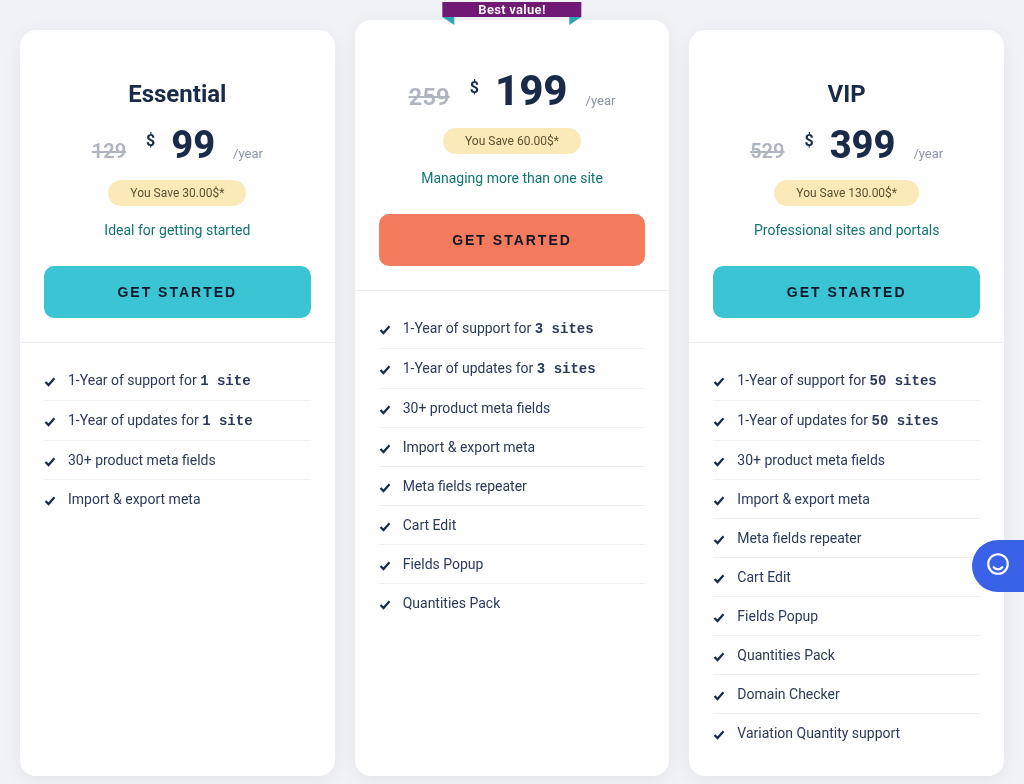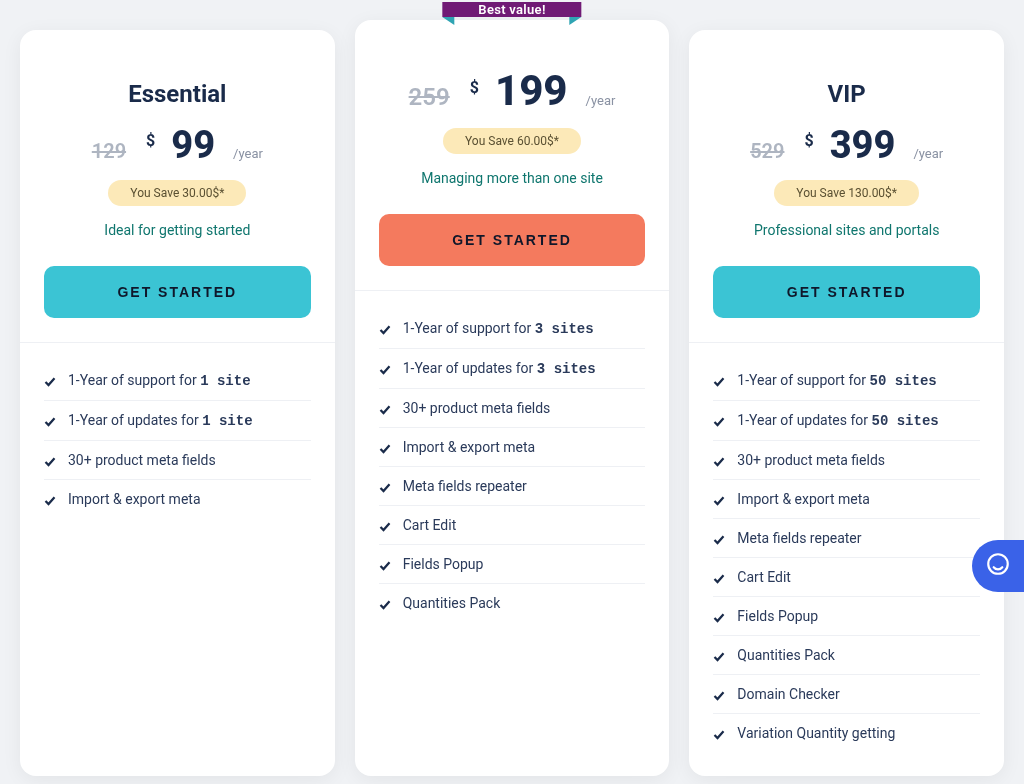--- a/index.html
+++ b/index.html
@@ -386,21 +386,21 @@
         <div class="feature-item">
           <span class="check-icon"><svg viewBox="0 0 16 16">
               <polyline points="2,8 6,12 14,3"></polyline>
             </svg></span>
           <span class="feature-text">Domain Checker</span>
         </div>
         <div class="feature-item">
           <span class="check-icon"><svg viewBox="0 0 16 16">
               <polyline points="2,8 6,12 14,3"></polyline>
             </svg></span>
-          <span class="feature-text">Variation Quantity getting</span>
+          <span class="feature-text">Variation Quantity support</span>
         </div>
       </div>
   </div>
 
 </div>
 
 <div class="help-bubble">
   <span>
     <svg viewBox="0 0 24 24">
         <circle cx="12" cy="12" r="9"></circle>

